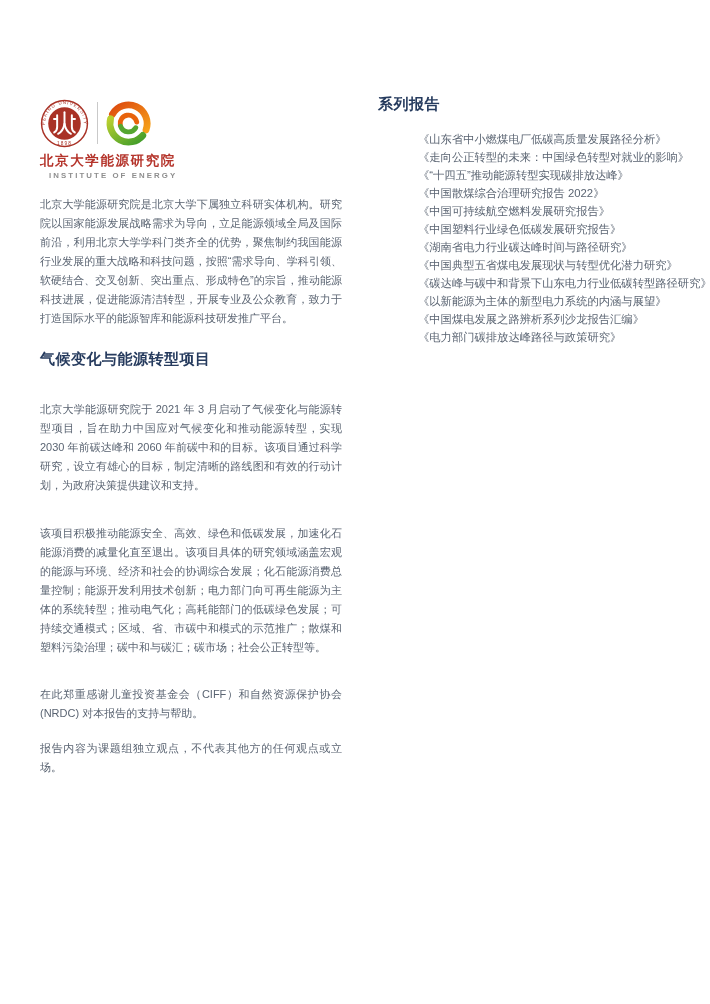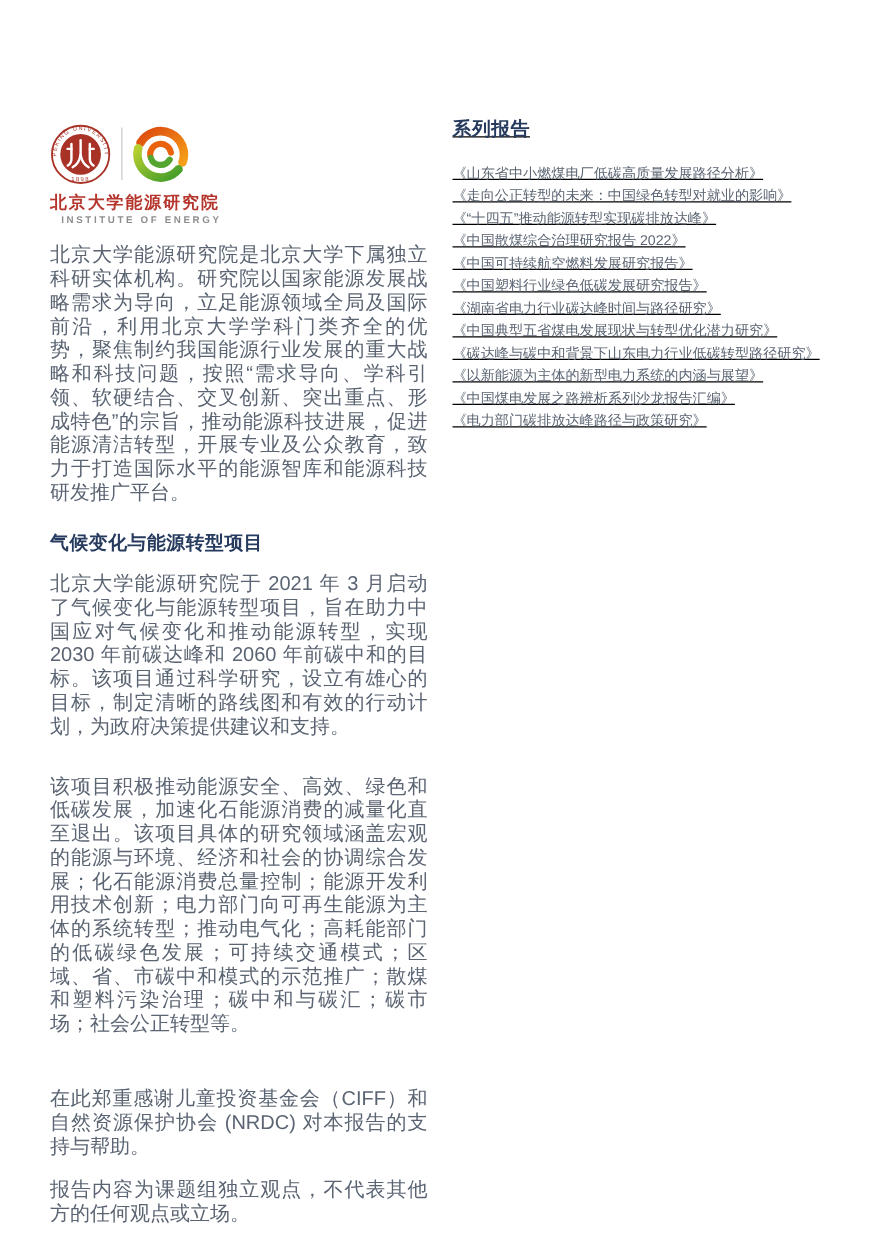--- a/index.html
+++ b/index.html
@@ -8,38 +8,38 @@
 
   .page { position:absolute; inset:0; background:#ffffff; }
 
   
   .left-col { position:absolute; left:40px; top:98px; width:302px; }
 
   .logo-row { display:flex; align-items:center; height:50px; }
   .logo-divider { width:1px; height:42px; background:#c9c9c9; margin:0 7px 0 8px; }
 
   .org-name-cn { margin-top:6px; font-size:13.5px; font-weight:bold; letter-spacing:1.6px;
-                 line-height:15px; }
+                 line-height:15px;font-family:Liberation Mono, monospace; }
   .org-name-en { margin-top:2px; padding-left:9px; font-size:7.8px; letter-spacing:2.1px;
                  color:#8e8e8e; line-height:10px;font-weight:bold; }
 
-  .para { font-size:16px; line-height:19px; color:#5a6472; text-align:justify; }
+  .para { font-size:11px; line-height:19px; color:#5a6472; text-align:justify; }
   .para-about { margin-top:14px; }
 
   .section-heading { font-size:15px; font-weight:bold; color:#263b5e; letter-spacing:0.5px;
                      line-height:18px; }
   .project-heading { margin-top:22px; }
-  .para-p1 { margin-top:14px; }
+  .para-p1 { margin-top:32px; }
   .para-p2 { margin-top:29px; }
-  .para-ack { margin-top:41px; }
+  .para-ack { margin-top:28px; }
   .para-disc { margin-top:16px; }
 
   
-  .right-col { position:absolute; left:362px; top:95px; width:318px;text-decoration:underline; }
-  .series-list { list-style:none; margin-top:17px; }
+  .right-col { position:absolute; left:378px; top:95px; width:318px; }
+  .series-list { list-style:none; margin-top:17px;margin-left:40px; }
   .series-list li { font-size:11.3px; line-height:18px; color:#5a6472; white-space:nowrap; }
 </style>
 </head>
 <body>
 
 <div class="page">
 
   <div class="left-col">
 
     <div class="logo-row">

